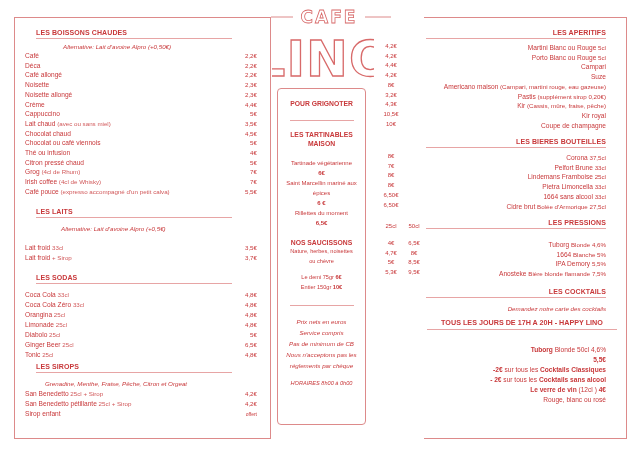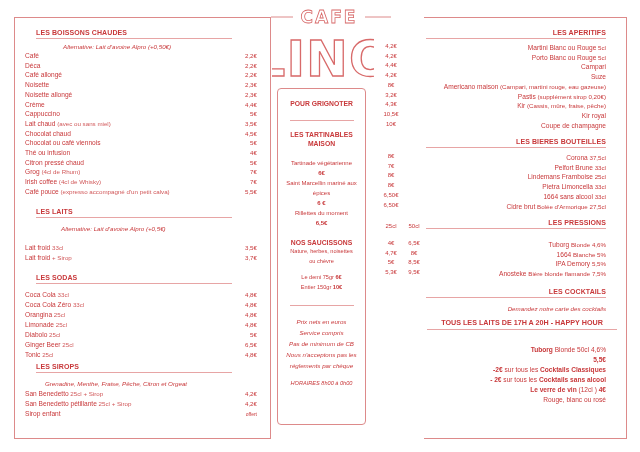--- a/index.html
+++ b/index.html
@@ -184,13 +184,13 @@
   <div class="alt" style="right:20px;top:287px">Demandez notre carte des cocktails</div>
   <div id="happy">
       <div class="rrow" style="top: 327px;"><b>Tuborg</b><span> Blonde 50cl 4,6%</span></div>
       <div class="rrow" style="top: 337px;"><b>5,5€</b><span></span></div>
       <div class="rrow" style="top: 347px;"><b>-2€</b><span> sur tous les </span><b>Cocktails Classiques</b></div>
       <div class="rrow" style="top: 357px;"><b>- 2€</b><span>  sur tous les </span><b>Cocktails sans alcool</b></div>
       <div class="rrow" style="top: 367px;"><b>Le verre de vin</b><span> (12cl ) </span><b>4€</b></div>
       <div class="rrow" style="top: 377px;"><span>Rouge, blanc ou rosé</span></div>
     </div>
 </div>
-<div class="hh" style="top:318px">TOUS LES LAITS DE 17H A 20H -  HAPPY HOUR</div>
+<div class="hh" style="top:318px">TOUS LES JOURS DE 17H A 20H -  HAPPY LINO</div>
 
 </body></html>

